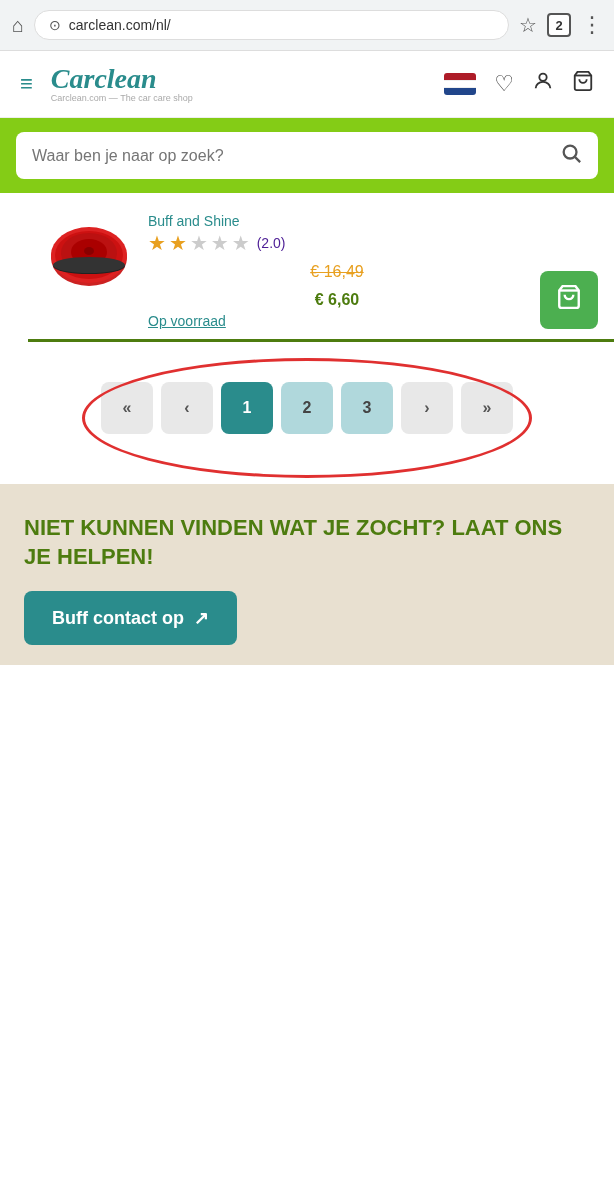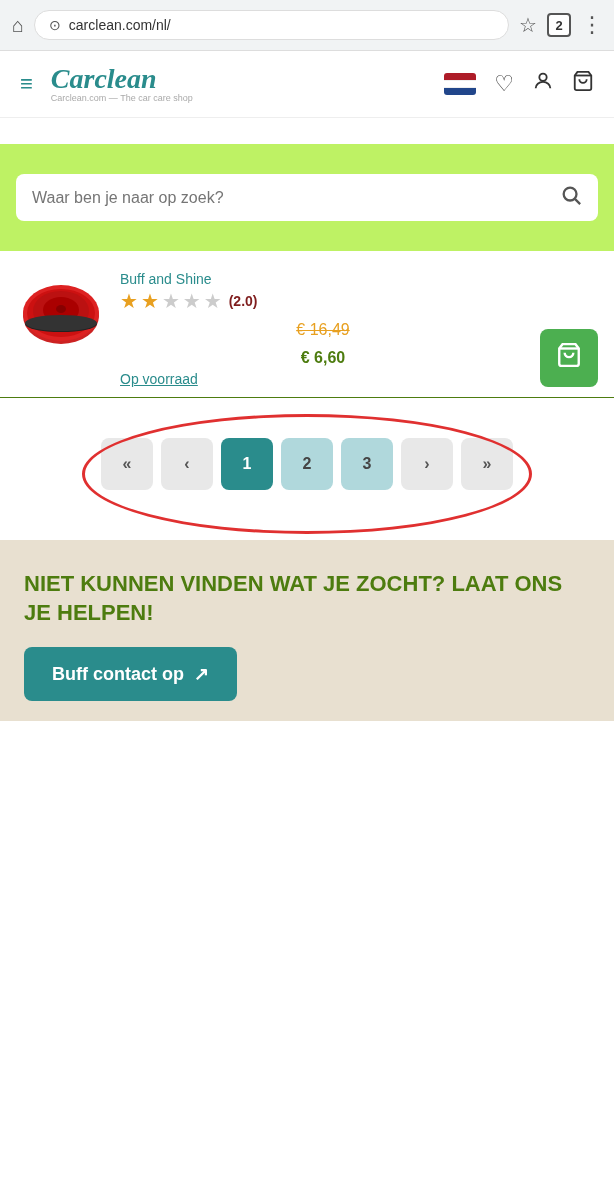--- a/index.html
+++ b/index.html
@@ -67,23 +67,22 @@
       overflow: hidden;
       display: flex; flex-direction: column;
     }
     .flag-red { background: #AE1C28; flex: 1; }
     .flag-white { background: #fff; flex: 1; border-top: 1px solid #eee; border-bottom: 1px solid #eee; }
     .flag-blue { background: #21468B; flex: 1; }
     .header-icon { font-size: 22px; color: #333; cursor: pointer; }
 
     
     .search-bar-wrapper {
-      background: #bef264;
-      padding: 30px 16px;
-      margin-top: 26px;
+      background: #84cc16;
+      padding: 14px 16px;
     }
     .search-bar {
       background: #fff;
       border-radius: 8px;
       display: flex;
       align-items: center;
       padding: 10px 16px;
       gap: 10px;
     }
     .search-input {
@@ -92,40 +91,41 @@
       outline: none;
       font-size: 16px;
       color: #999;
       background: transparent;
     }
     .search-icon { font-size: 20px; color: #555; cursor: pointer; }
 
     
     .product-section {
       padding: 20px 16px 10px;
-      border-bottom: 1px solid #4d7c0f;
+      border-bottom: 3px solid #4d7c0f;
+      margin-left: 28px;
     }
     .product-card {
       display: flex;
       gap: 14px;
       align-items: flex-start;
     }
     .product-image-wrap {
       width: 90px; min-width: 90px;
       display: flex; align-items: center; justify-content: center;
     }
     
     .product-info { flex: 1; }
     .product-brand { color: #2a8c8c; font-size: 14px; margin-bottom: 2px; }
     .product-title { color: #2a8c8c; font-size: 16px; font-weight: bold; margin-bottom: 6px; }
     .stars { display: flex; align-items: center; gap: 3px; margin-bottom: 8px; }
     .star { font-size: 20px; }
     .star.filled { color: #e8a020; }
     .star.empty { color: #ccc; }
-    .rating-count { color: #7f1d1d; font-size: 14px; margin-left: 4px; font-weight: bold; }
+    .rating-count { color: #4c1d95; font-size: 14px; margin-left: 4px; }
     .price-row { display: flex; align-items: center; gap: 10px; margin-bottom: 4px; flex-direction: column; }
     .price-old { color: #e8a020; text-decoration: line-through; font-size: 16px; }
     .price-new { color: #4d7c0f; font-size: 16px; font-weight: bold; }
     .stock-row { color: #2a8c8c; font-size: 14px; text-decoration: underline; }
     .add-to-cart-btn {
       background: #4caf50;
       border: none;
       border-radius: 8px;
       width: 58px; height: 58px;
       display: flex; align-items: center; justify-content: center;

